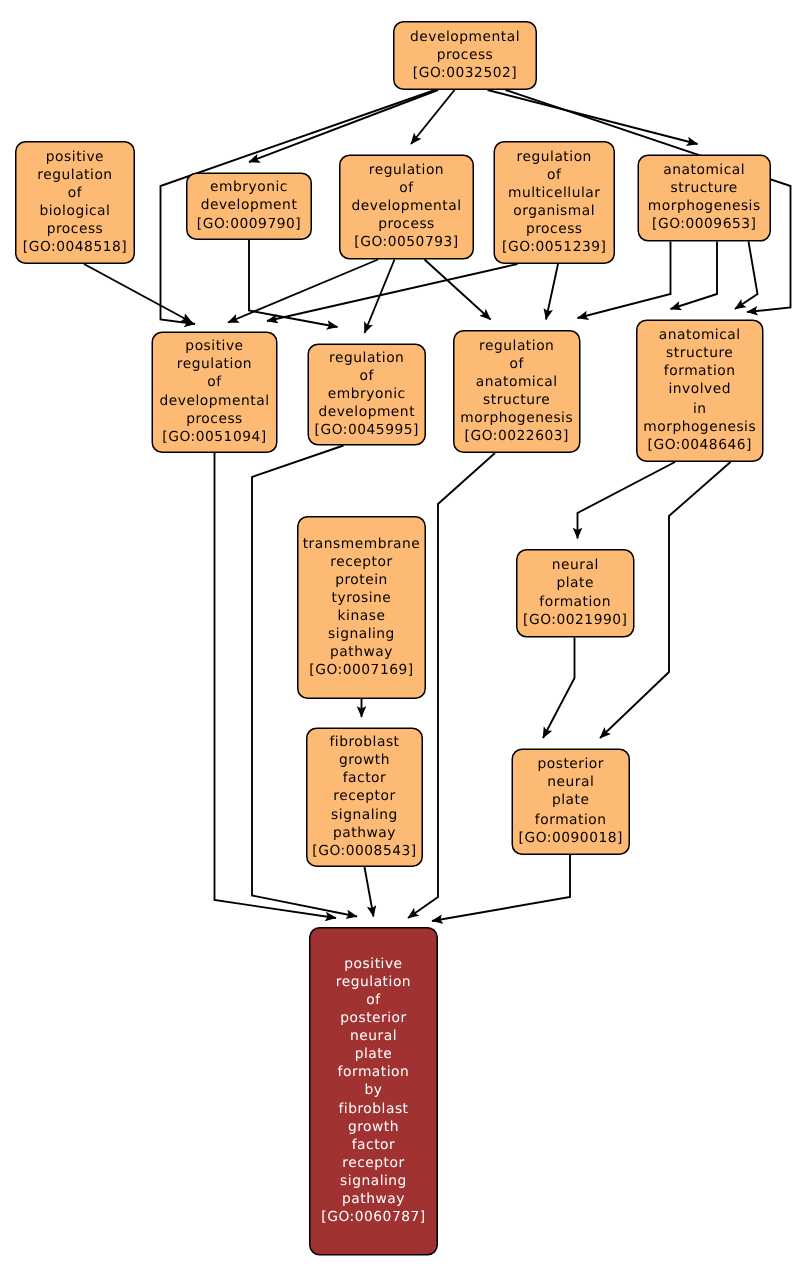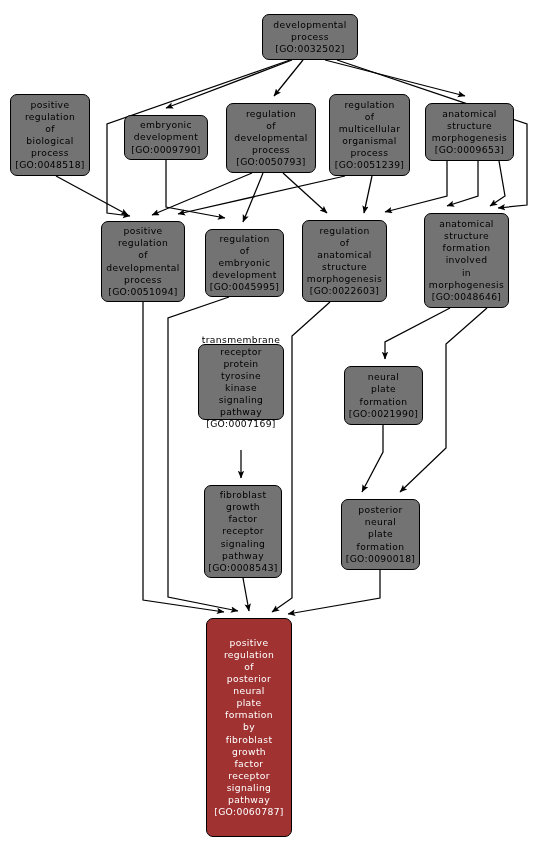--- a/index.html
+++ b/index.html
@@ -21,21 +21,21 @@
     top: 0;
     width: 536px;
     height: 855px;
     pointer-events: none;
   }
   .go-node {
     position: absolute;
     box-sizing: border-box;
     border: 1px solid #000000;
     border-radius: 7px;
-    background: #737373;
+    background: #fdba74;
     color: #000000;
     display: flex;
     align-items: center;
     justify-content: center;
     text-align: center;
     font-size: 9.2px;
     line-height: 12.1px;
     letter-spacing: 0.35px;
     white-space: pre-line;
     z-index: 2;
@@ -130,21 +130,21 @@
 structure
 morphogenesis
 [GO:0022603]</div>
       <div class="go-node" style="left: 424px; top: 213px; width: 85px; height: 95px;">anatomical
 structure
 formation
 involved
 in
 morphogenesis
 [GO:0048646]</div>
-      <div class="go-node" style="left: 198px; top: 344px; width: 86px; height: 76px;">transmembrane
+      <div class="go-node" style="left: 198px; top: 344px; width: 86px; height: 122px;">transmembrane
 receptor
 protein
 tyrosine
 kinase
 signaling
 pathway
 [GO:0007169]</div>
       <div class="go-node" style="left: 344px; top: 366px; width: 79px; height: 59px;">neural
 plate
 formation

